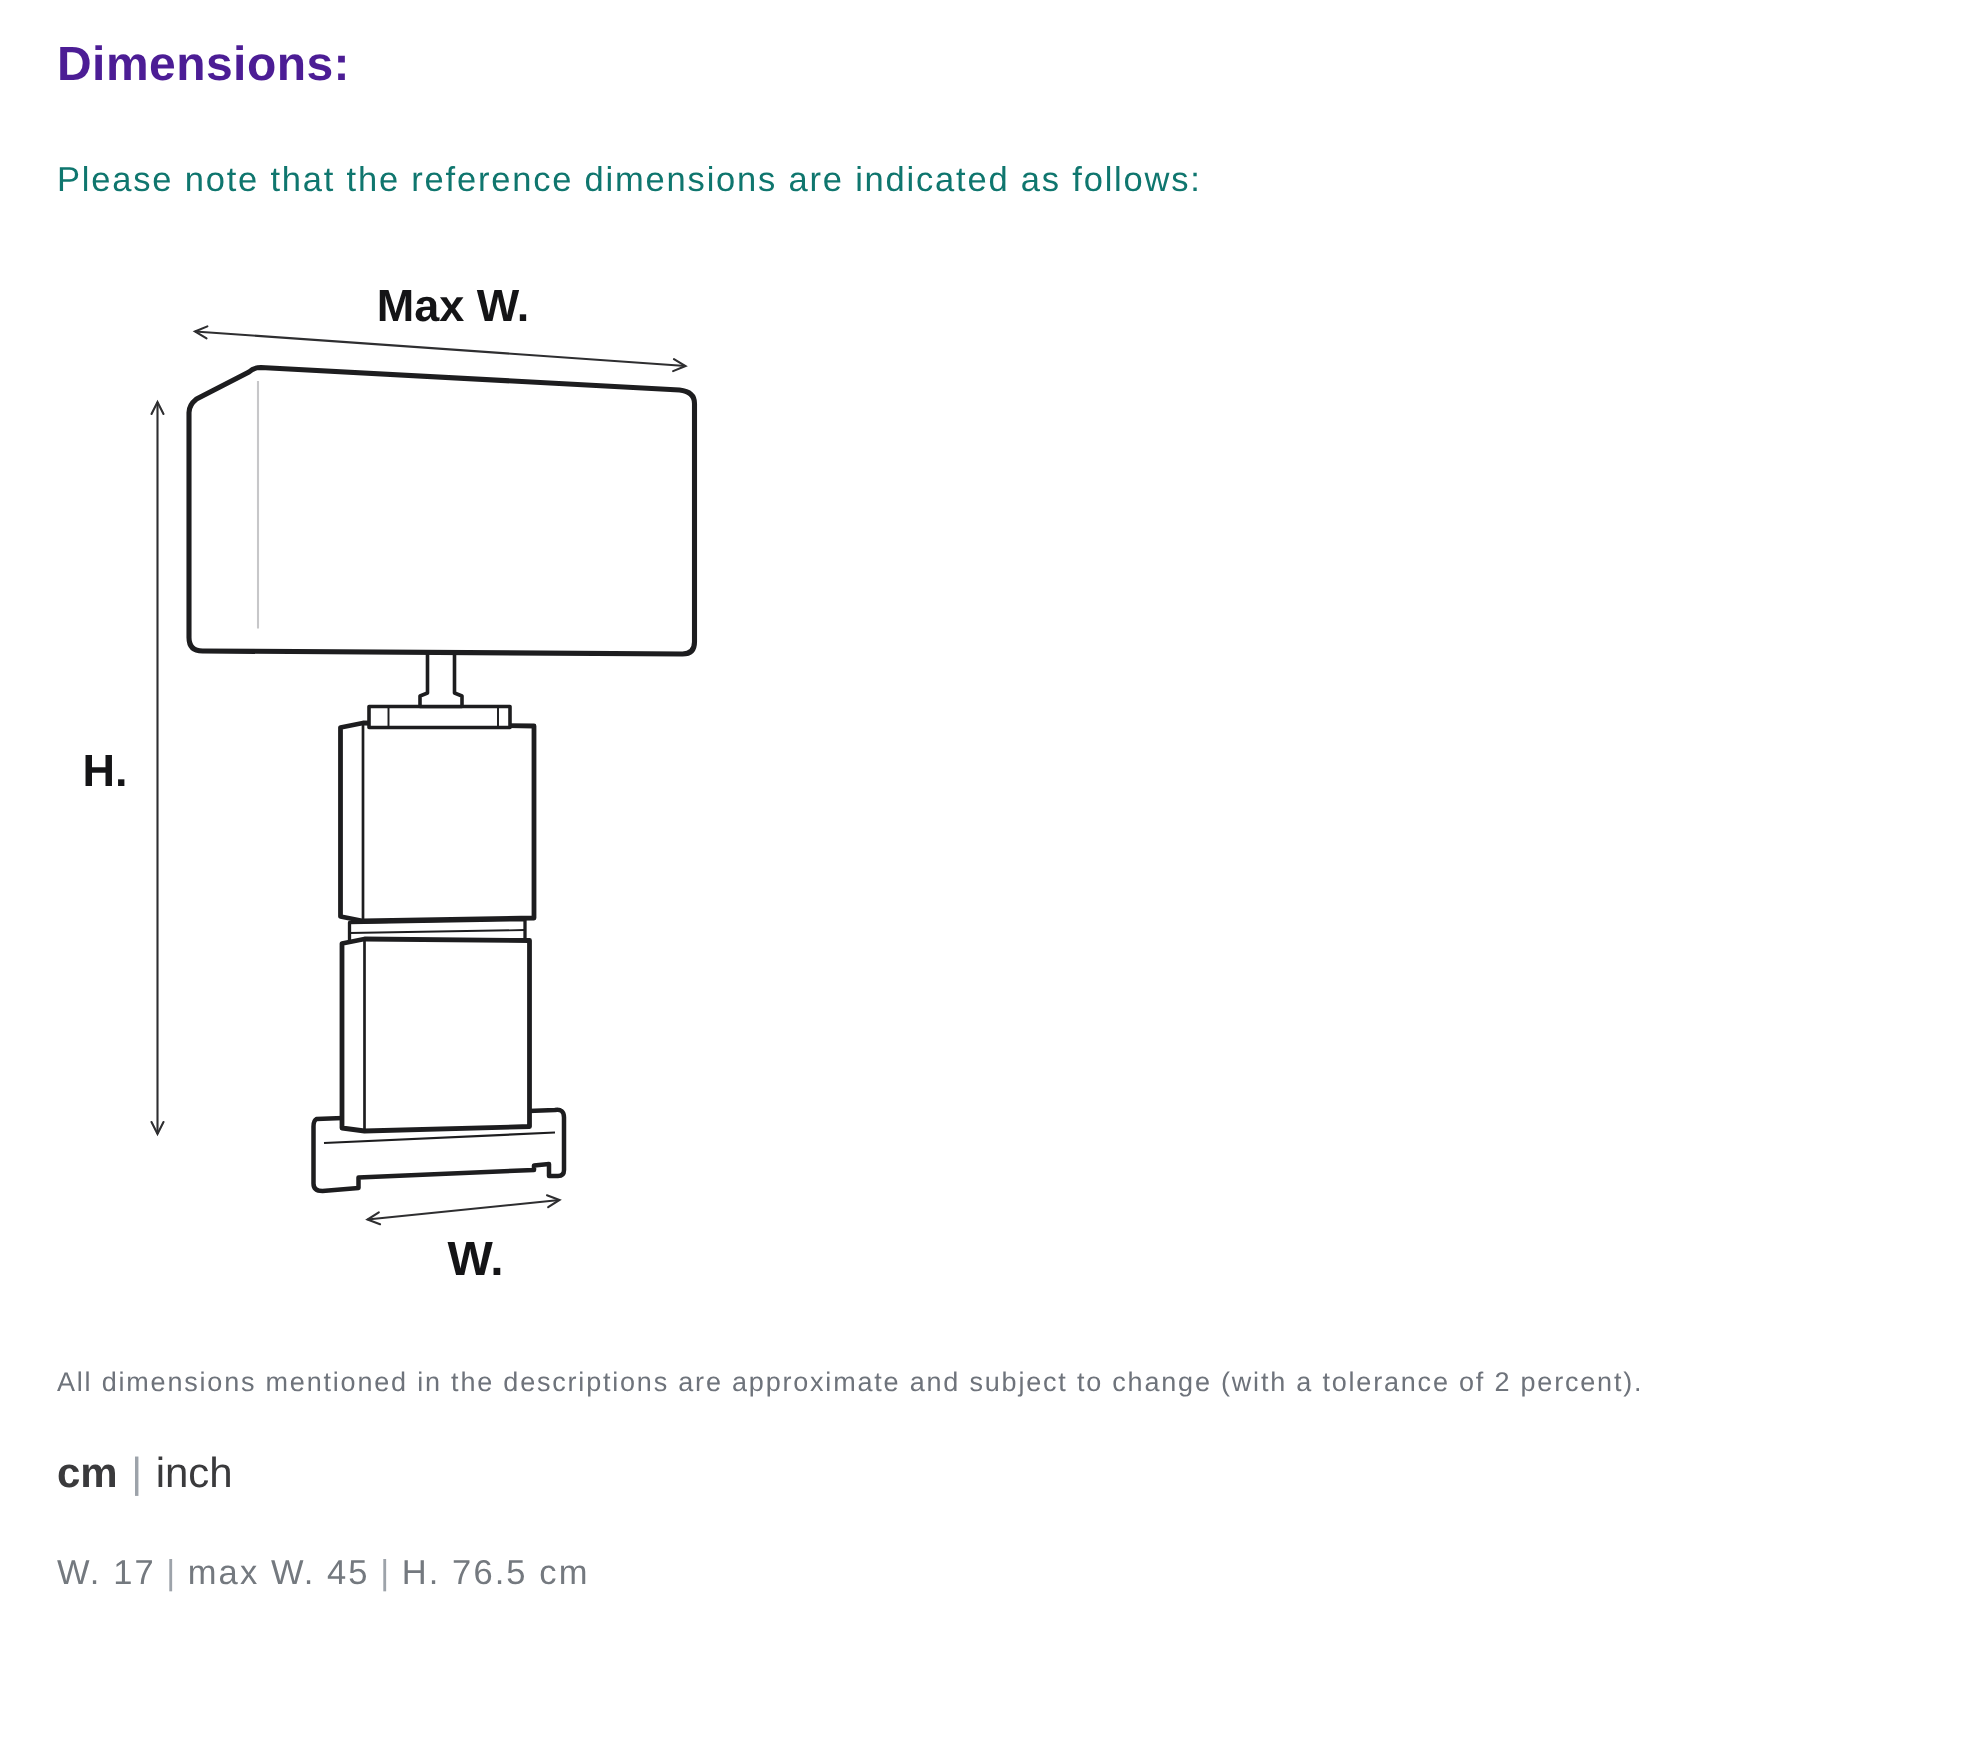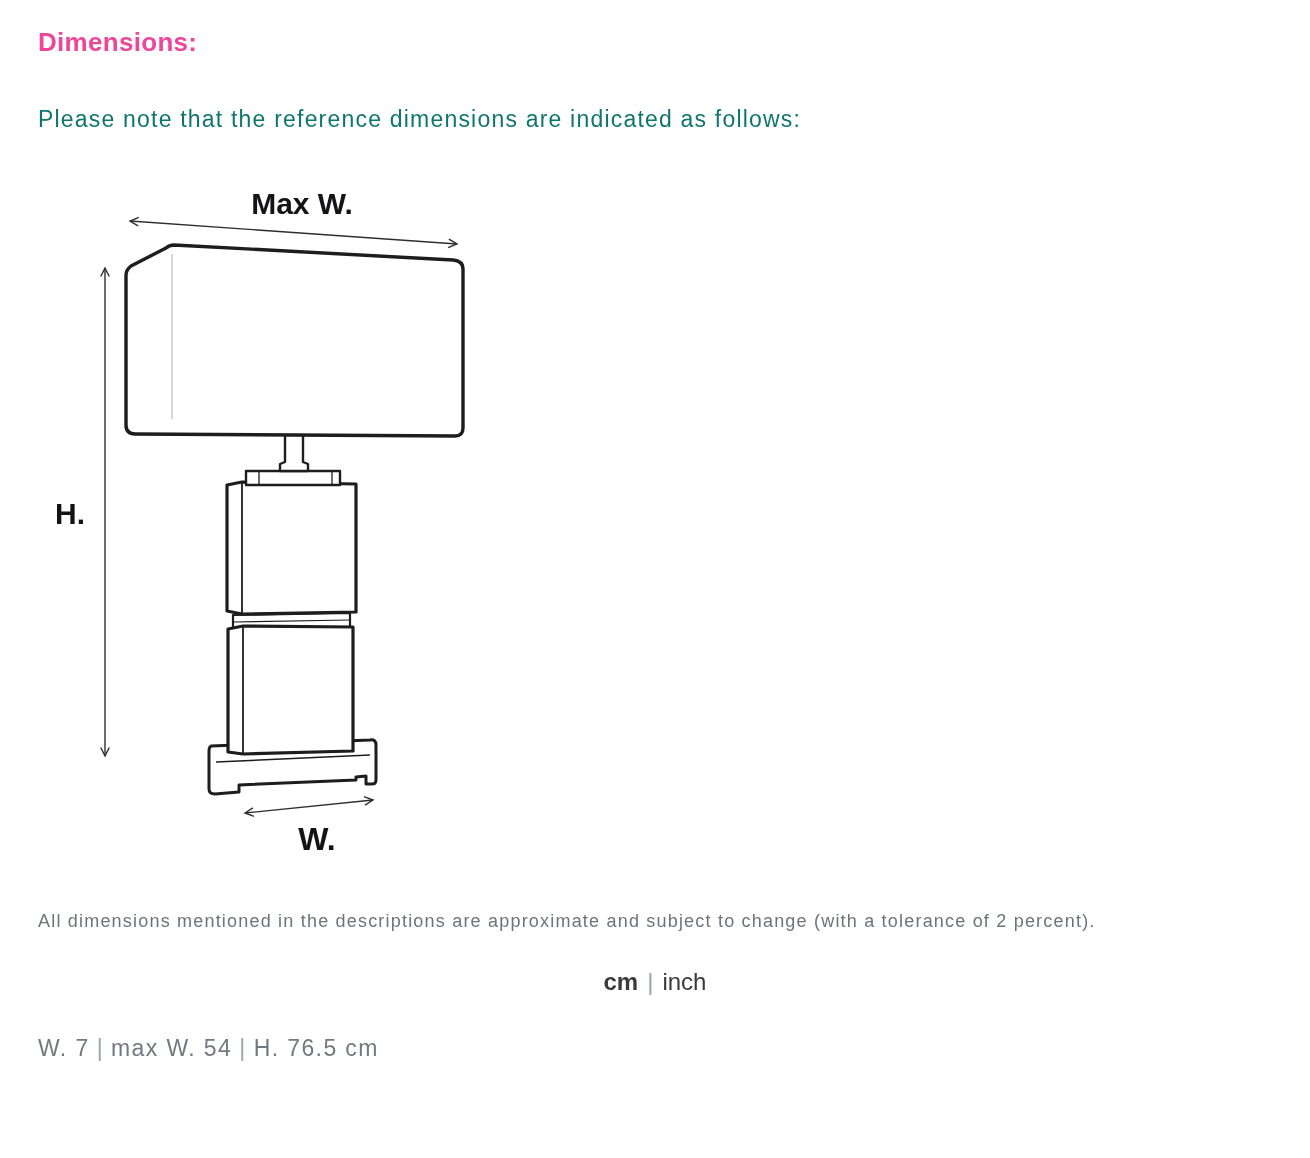--- a/index.html
+++ b/index.html
@@ -8,25 +8,25 @@
     width: 1310px;
     height: 1158px;
     background: #ffffff;
     font-family: "Liberation Sans", sans-serif;
     color: #3a3a3c;
     overflow: hidden;
   }
   .container { padding: 26px 38px 40px 38px; }
 
   .heading {
-    font-size: 26px;
+    font-size: 32px;
     line-height: 32px;
     font-weight: 700;
     letter-spacing: 0.3px;
-    color: #ec4899;
+    color: #4c1d95;
     margin: 0 0 45px 0;
   }
   .intro {
     margin: 0;
     font-size: 23px;
     line-height: 32px;
     letter-spacing: 1.2px;
     color: #0f766e;
   }
   .figure-wrap {
@@ -45,23 +45,22 @@
   .note {
     margin: 32px 0 0 0;
     font-size: 18px;
     line-height: 50px;
     letter-spacing: 1.2px;
     color: #6e737b;
     max-width: 1164px;
   }
   .units {
     margin: 21px 0 0 0;
-    font-size: 24px;
+    font-size: 28px;
     line-height: 30px;
-    text-align: center;
   }
   .u-cm { font-weight: 700; color: #3a3a3c; cursor: pointer; }
   .u-div { color: #9da3aa; padding: 0 9px; font-weight: 400; }
   .u-inch { font-weight: 400; color: #3a3a3c; cursor: pointer; }
   .dims {
     margin: 36px 0 0 0;
     font-size: 23px;
     line-height: 30px;
     letter-spacing: 1.4px;
     color: #74797f;
@@ -120,16 +119,16 @@
     </svg>
   </div>
 
   <p class="note">All dimensions mentioned in the descriptions are approximate and subject to change (with a tolerance of 2 percent).</p>
 
   <div class="units">
     <span class="u-cm">cm</span><span class="u-div">|</span><span class="u-inch">inch</span>
   </div>
 
   <p class="dims">
-    <span>W. 7</span><span class="d-div">|</span><span>max W. 54</span><span class="d-div">|</span><span>H. 76.5 cm</span>
+    <span>W. 17</span><span class="d-div">|</span><span>max W. 45</span><span class="d-div">|</span><span>H. 76.5 cm</span>
   </p>
 
 </div>
 
 </body></html>

